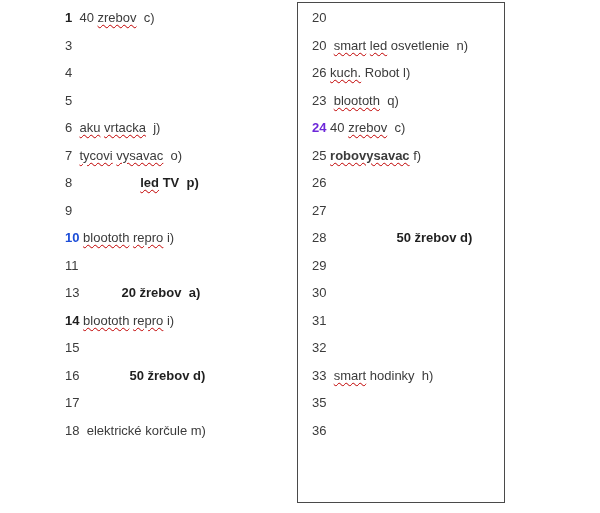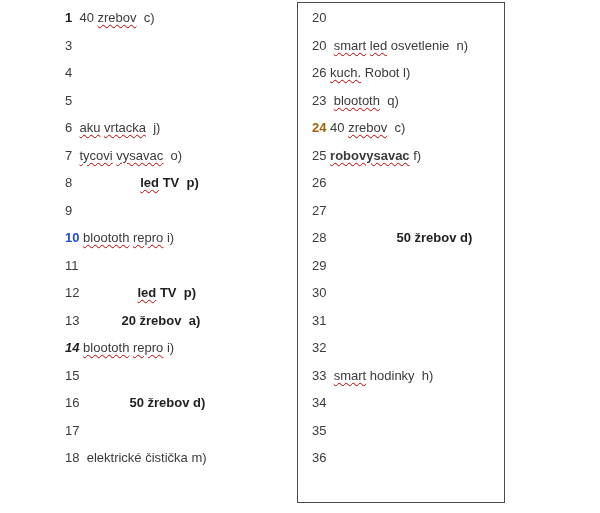--- a/index.html
+++ b/index.html
@@ -48,39 +48,37 @@
     <div class="row"><span class="num b" style="color: rgb(31, 31, 31);">1</span><span class="">  40 </span><span class="sq" style="text-decoration-color: rgb(192, 0, 0);">zrebov</span><span class="">  c)</span></div>
     <div class="row"><span class="num">3</span></div>
     <div class="row"><span class="num">4</span></div>
     <div class="row"><span class="num">5</span></div>
     <div class="row"><span class="num">6</span><span class="">  </span><span class="sq" style="text-decoration-color: rgb(192, 0, 0);">aku</span><span class=""> </span><span class="sq" style="text-decoration-color: rgb(192, 0, 0);">vrtacka</span><span class="">  j)</span></div>
     <div class="row"><span class="num">7</span><span class="">  </span><span class="sq" style="text-decoration-color: rgb(192, 0, 0);">tycovi</span><span class=""> </span><span class="sq" style="text-decoration-color: rgb(192, 0, 0); text-align: center;">vysavac</span><span class="">  o)</span></div>
     <div class="row"><span class="num">8</span><span class="tab" style="width: 68px;"></span><span class="b sq" style="text-decoration-color: rgb(192, 0, 0); color: rgb(31, 31, 31);">led</span><span class="b " style="color: rgb(31, 31, 31);"> TV  p)</span></div>
     <div class="row"><span class="num">9</span></div>
     <div class="row"><span class="num b" style="color: #1d4ed8;">10</span><span class=""> </span><span class="sq" style="text-decoration-color: rgb(192, 0, 0);">bloototh</span><span class=""> </span><span class="sq" style="text-decoration-color: rgb(192, 0, 0);">repro</span><span class=""> i)</span></div>
     <div class="row"><span class="num">11</span></div>
-    <div class="row"><span class="num">12</span><span class="tab" style="width: 58px;"></span><span class="b sq" style="text-decoration-color: rgb(192, 0, 0); color: rgb(31, 31, 31);">led</span><span class="b " style="color: rgb(31, 31, 31);"> TV  p)</span></div>
     <div class="row"><span class="num">13</span><span class="tab" style="width: 42px;"></span><span class="b " style="color: rgb(31, 31, 31);">20 žrebov  a)</span></div>
-    <div class="row"><span class="num b" style="color: rgb(31, 31, 31); font-style: italic;">14</span><span class=""> </span><span class="sq" style="text-decoration-color: rgb(192, 0, 0);">bloototh</span><span class=""> </span><span class="sq" style="text-decoration-color: rgb(192, 0, 0);">repro</span><span class=""> i)</span></div>
+    <div class="row"><span class="num b" style="color: rgb(31, 31, 31);">14</span><span class=""> </span><span class="sq" style="text-decoration-color: rgb(192, 0, 0);">bloototh</span><span class=""> </span><span class="sq" style="text-decoration-color: rgb(192, 0, 0);">repro</span><span class=""> i)</span></div>
     <div class="row"><span class="num">15</span></div>
     <div class="row"><span class="num">16</span><span class="tab" style="width: 50px;"></span><span class="b " style="color: rgb(31, 31, 31);">50 žrebov d)</span></div>
     <div class="row"><span class="num">17</span></div>
-    <div class="row"><span class="num">18</span><span class="">  elektrické čistička m)</span></div>
+    <div class="row"><span class="num">18</span><span class="">  elektrické korčule m)</span></div>
   </div>
 <div class="col col-right-box" id="right-list" style="border-color: rgb(74, 74, 74);">
     <div class="row"><span class="num">20</span></div>
     <div class="row"><span class="num">20</span><span class="">  </span><span class="sq" style="text-decoration-color: rgb(192, 0, 0);">smart</span><span class=""> </span><span class="sq" style="text-decoration-color: rgb(192, 0, 0);">led</span><span class=""> osvetlenie  n)</span></div>
     <div class="row"><span class="num">26</span><span class=""> </span><span class="sq" style="text-decoration-color: rgb(192, 0, 0);">kuch.</span><span class=""> Robot l)</span></div>
     <div class="row"><span class="num">23</span><span class="">  </span><span class="sq" style="text-decoration-color: rgb(192, 0, 0);">bloototh</span><span class="">  q)</span></div>
-    <div class="row"><span class="num b" style="color: #a16207; text-align: center;">24</span><span class=""> 40 </span><span class="sq" style="text-decoration-color: rgb(192, 0, 0);">zrebov</span><span class="">  c)</span></div>
+    <div class="row"><span class="num b" style="color: #6d28d9; text-align: center;">24</span><span class=""> 40 </span><span class="sq" style="text-decoration-color: rgb(192, 0, 0);">zrebov</span><span class="">  c)</span></div>
     <div class="row"><span class="num">25</span><span class=""> </span><span class="sq" style="text-decoration-color: rgb(192, 0, 0); font-weight: bold;">robovysavac</span><span class=""> f)</span></div>
     <div class="row"><span class="num">26</span></div>
     <div class="row"><span class="num">27</span></div>
     <div class="row"><span class="num">28</span><span class="tab" style="width: 70px;"></span><span class="b " style="color: rgb(31, 31, 31);">50 žrebov d)</span></div>
     <div class="row"><span class="num">29</span></div>
     <div class="row"><span class="num">30</span></div>
     <div class="row"><span class="num">31</span></div>
     <div class="row"><span class="num">32</span></div>
     <div class="row"><span class="num">33</span><span class="">  </span><span class="sq" style="text-decoration-color: rgb(192, 0, 0);">smart</span><span class=""> hodinky  h)</span></div>
-    <div class="row"><span class="num">34</span></div>
     <div class="row"><span class="num">35</span></div>
     <div class="row"><span class="num">36</span></div>
   </div>
 
 </body></html>

